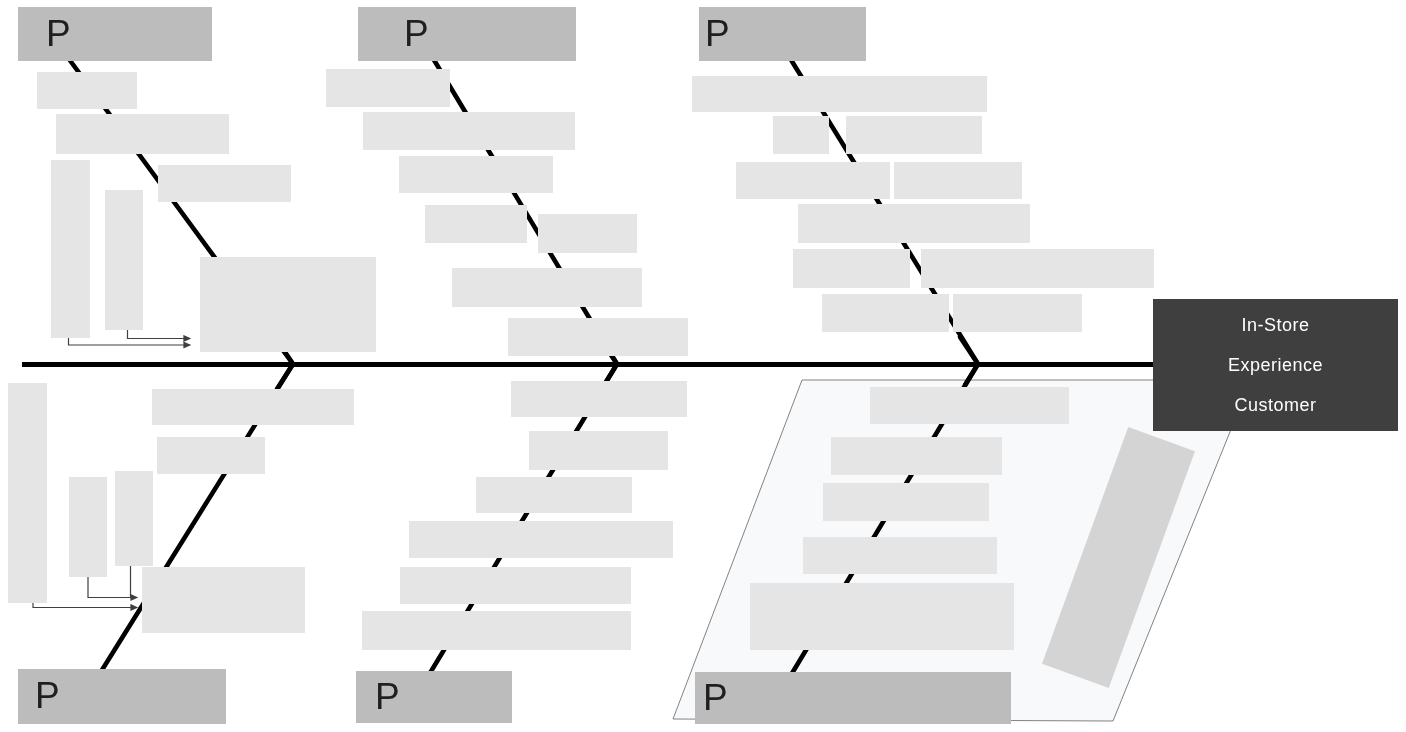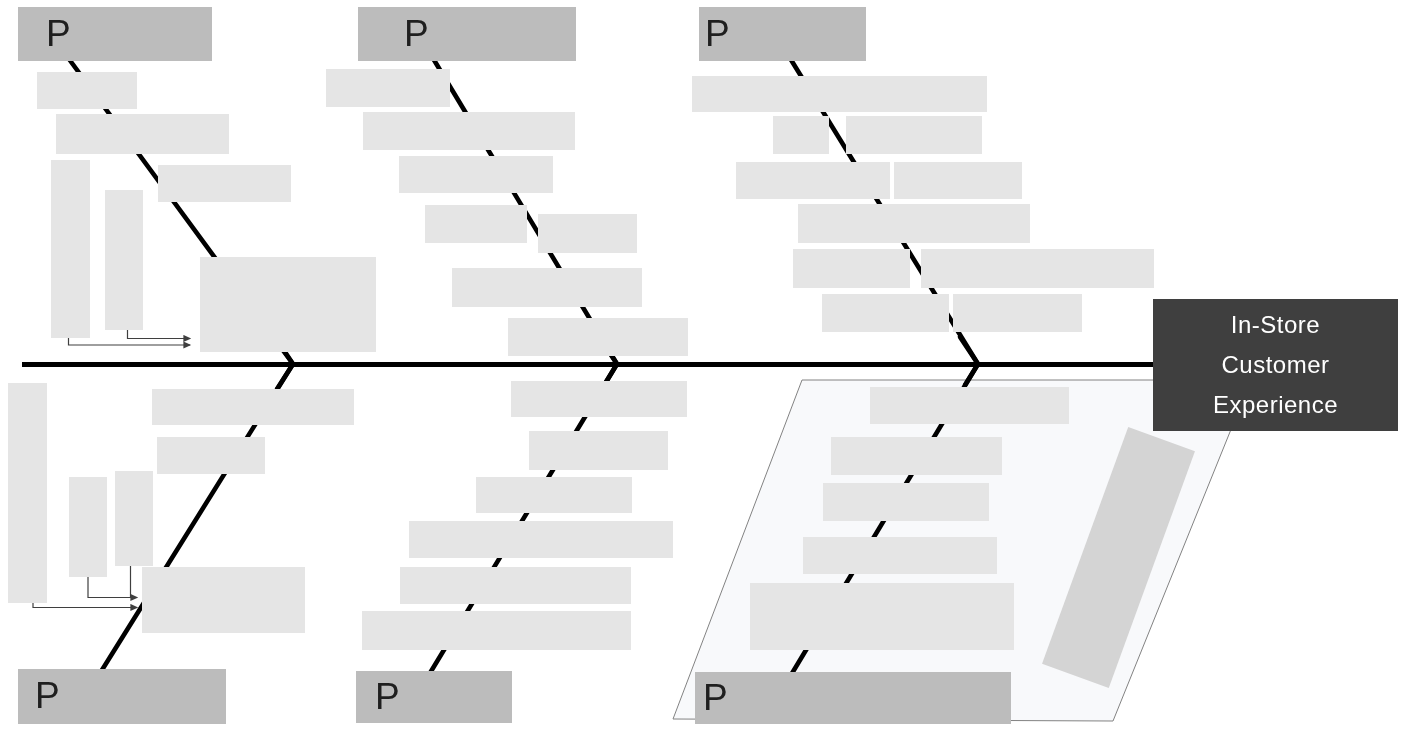--- a/index.html
+++ b/index.html
@@ -21,21 +21,21 @@
   .elbow{stroke:var(--connector);stroke-width:1.2;fill:none;}
   .box{position:absolute;background:var(--cause-box);z-index:2;}
   .pbox{
     position:absolute;background:var(--p-box);z-index:2;display:flex;align-items:center;
     font-size:37px;font-weight:300;color:var(--p-text);line-height:1;
   }
   .pbox span{transform:translateY(-1px);}
   .head{
     position:absolute;left:1153px;top:299px;width:245px;height:132px;background:var(--effect-bg);
     z-index:3;display:flex;flex-direction:column;align-items:center;justify-content:center;
-    color:var(--effect-text);font-size:24px;font-weight:300;letter-spacing:.5px;line-height:40px;
+    color:var(--effect-text);font-size:18px;font-weight:300;letter-spacing:.5px;line-height:40px;
     text-align:center;
   }
 </style>
 </head>
 <body>
 
 <div class="stage">
 
   <svg class="lines-layer" width="1406" height="732" viewBox="0 0 1406 732">
     <defs>
@@ -127,17 +127,17 @@
   <div class="box" style="left:831px;top:437px;width:171px;height:38px;"></div>
   <div class="box" style="left:823px;top:483px;width:166px;height:38px;"></div>
   <div class="box" style="left:803px;top:537px;width:194px;height:37px;"></div>
   <div class="box" style="left:750px;top:583px;width:264px;height:67px;"></div>
   <div class="pbox" style="left:695px;top:672px;width:308px;height:52px;padding-left:8px;">
     <span>P</span>
   </div>
 
   <div class="head">
     <div>In-Store</div>
+    <div>Experience</div>
     <div>Customer</div>
-    <div>Experience</div>
   </div>
 
 </div>
 
 </body></html>

